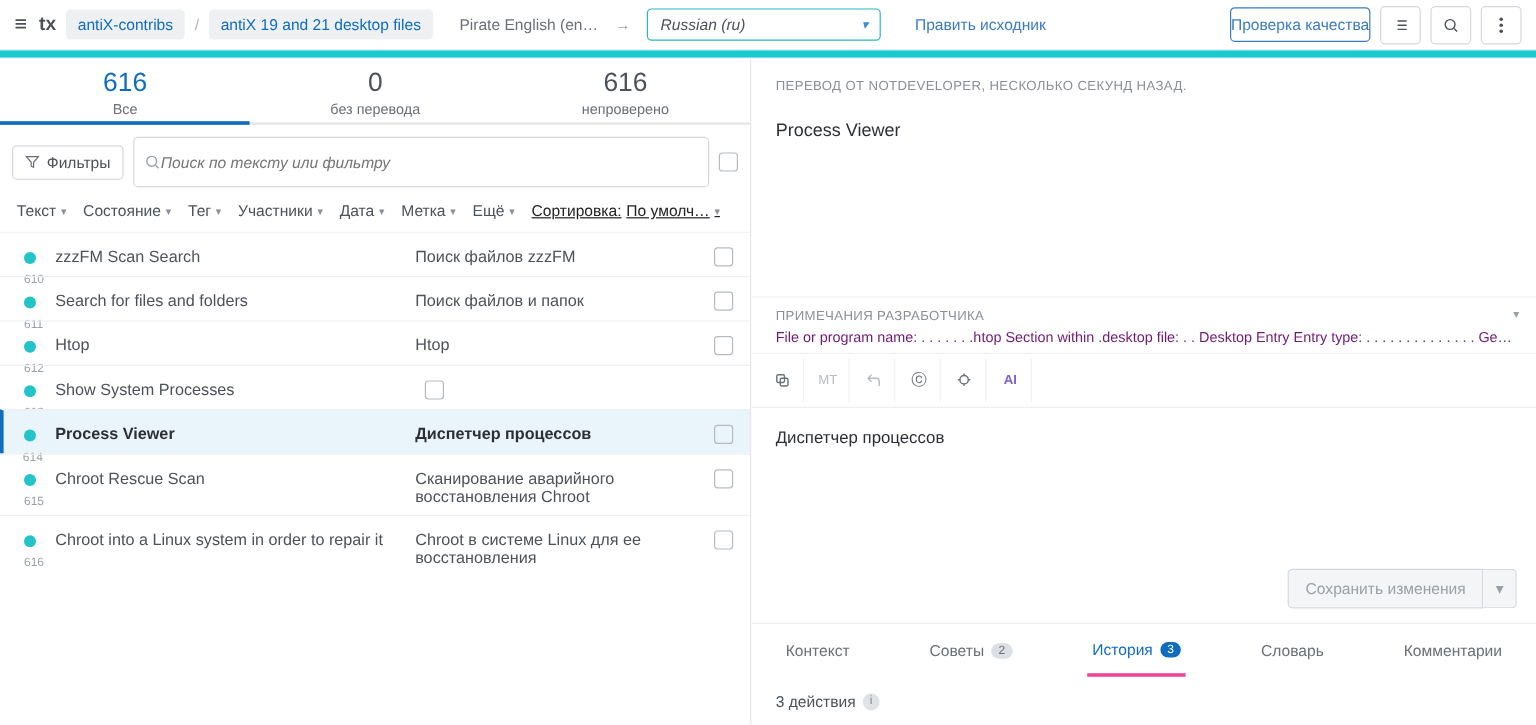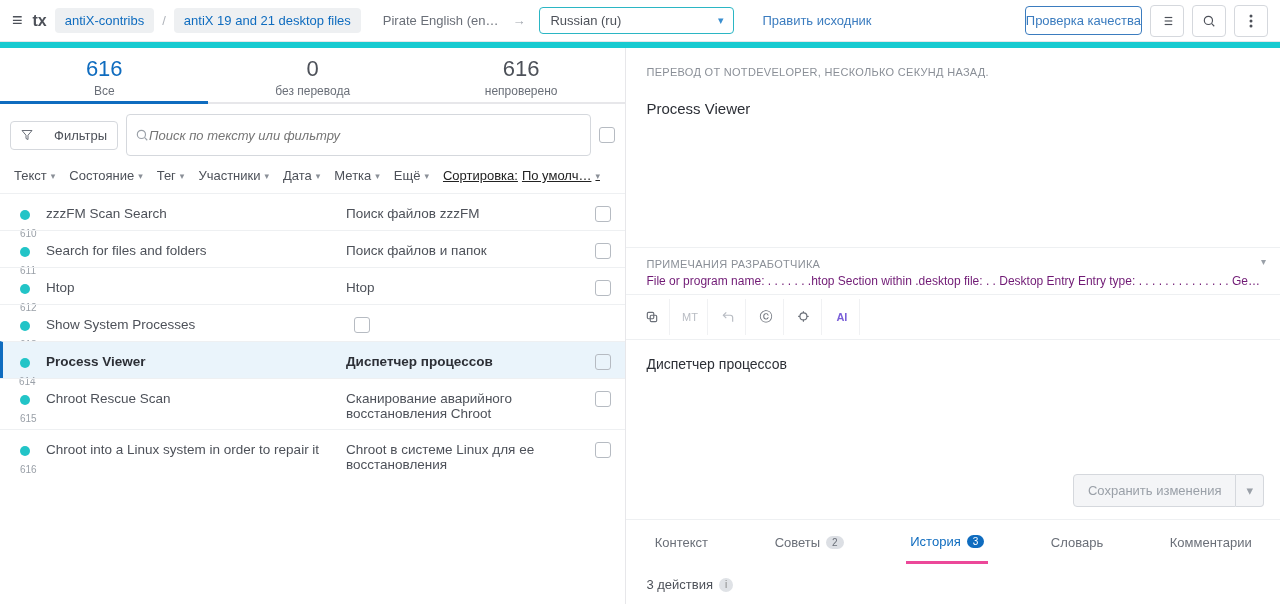--- a/index.html
+++ b/index.html
@@ -5,36 +5,36 @@
 * { box-sizing: border-box; margin: 0; padding: 0; }
 body { font-family: -apple-system, BlinkMacSystemFont, "Segoe UI", Arial, sans-serif; font-size: 13px; color: #4d5159; background:#fff; width:1280px; height:604px; overflow:hidden; }
 .topbar { display:flex; align-items:center; height:42px; padding:0 12px; border-bottom:1px solid #e7e7ea; gap:8px; }
 .icon-btn { width:34px; height:32px; border:1px solid #d5d8dd; border-radius:4px; display:flex; align-items:center; justify-content:center; color:#4d5159; cursor:pointer; background:#fff;}
 .hamburger { font-size:18px; cursor:pointer; color:#4d5159; }
 .logo { font-weight:bold; font-size:16px; margin-left:2px; }
 .breadcrumb-item { background:#eef0f2; color:#0f6cbf; padding:5px 10px; border-radius:4px; cursor:pointer; font-size:13px;}
 .bc-sep { color:#b0b4bb; }
 .lang-src { color:#6a6f78; padding-left:14px; }
 .arrow-sep { color:#a0a5ad; padding:0 6px;}
-.lang-select { display:flex; align-items:center; justify-content:space-between; border:1px solid #2bb6c4; border-radius:4px; padding:5px 10px; width:195px; color:#4d5159; cursor:pointer;}
+.lang-select { display:flex; align-items:center; justify-content:space-between; border:1px solid #2bb6c4; border-radius:4px; padding:5px 10px; width:195px; color:#4d5159; cursor:pointer;font-style:italic;}
 .chev { color:#3b8fd0; font-size:11px;}
 .edit-link { color:#3b7cbf; padding-left:20px; cursor:pointer;}
 .spacer { flex:1; }
 .quality-btn { border:1px solid #3b7cbf; color:#3b7cbf; border-radius:4px; padding:6px 0; cursor:pointer;}
 .teal-bar { height:6px; background:#18cbd1; }
 .main { display:flex; height:556px;}
 .left { width:678px; border-right:1px solid #e7e7ea; display:flex; flex-direction:column;}
 .right { flex:1; display:flex; flex-direction:column;}
 .tabs { display:flex; border-bottom:2px solid #e7e7ea; height:56px;}
 .tab { flex:1; text-align:center; padding-top:8px; cursor:pointer; position:relative;}
 .tab-num { font-size:22px; color:#0f6cbf; }
 .tab-label { font-size:12px; color:#6a6f78; margin-top:2px;}
 .tab.active::after { content:""; position:absolute; left:0; right:0; bottom:-2px; height:3px; background:#0f6cbf;}
 .filter-row { display:flex; align-items:center; padding:10px 10px 8px; gap:8px;}
-.filters-btn { border:1px solid #d5d8dd; border-radius:4px; padding:6px 10px; display:flex; align-items:center; gap:21px; cursor:pointer; color:#4d5159;}
+.filters-btn { border:1px solid #d5d8dd; border-radius:4px; padding:6px 10px; display:flex; align-items:center; gap:6px; cursor:pointer; color:#4d5159;}
 .search-wrap { flex:1; border:1px solid #d5d8dd; border-radius:4px; display:flex; align-items:center; padding:0 8px; height:42px;}
 .search-wrap input { border:none; outline:none; flex:1; font-size:13px; font-style:italic; color:#8a8f97; background:transparent;}
 .checkbox { width:16px; height:16px; border:1.5px solid #b6bbc2; border-radius:3px;}
 .filter-chips { display:flex; gap:14px; padding:4px 14px 10px; flex-wrap:wrap; font-size:13px; color:#4d5159;}
 .chip { display:flex; align-items:center; gap:4px; cursor:pointer;}
 .chip .cd { font-size:9px; color:#8a8f97;}
 .sort-chip { color:#222;text-decoration:underline; }
 .list { flex:1; overflow:auto;}
 .row { display:flex; padding:12px 14px 8px 20px; border-top:1px solid #eef0f2; position:relative; cursor:pointer;}
 .row.selected { background:#eaf4fb; border-left:3px solid #0f6cbf; padding-left:17px;}

